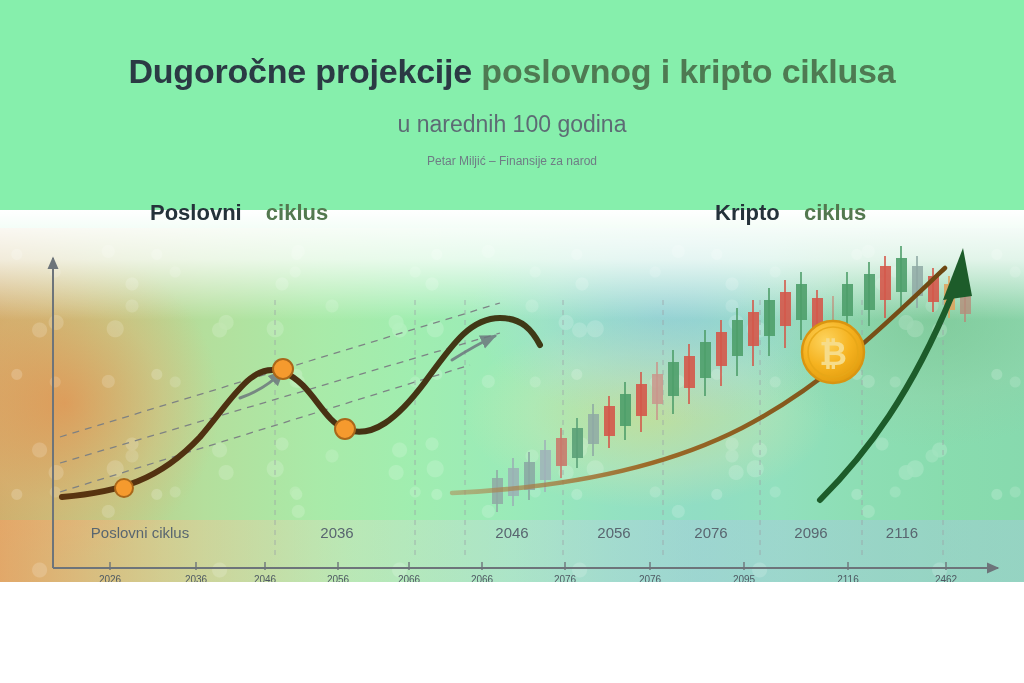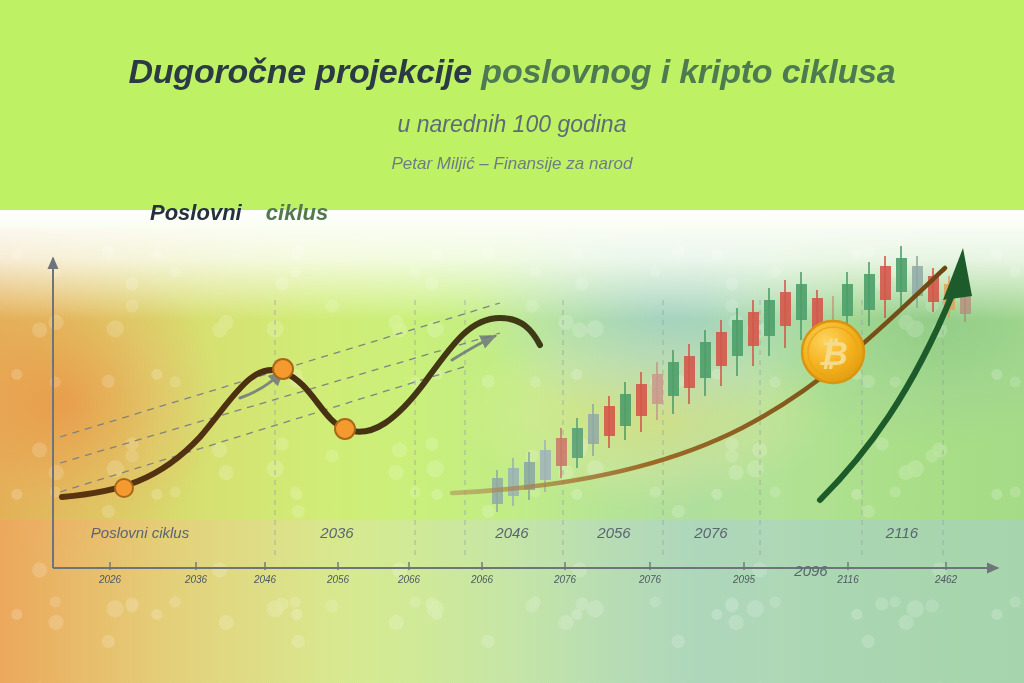--- a/index.html
+++ b/index.html
@@ -4,24 +4,23 @@
 <style>
   html,body{margin:0;padding:0;}
   body{
     width:1024px;height:683px;
     background:#ffffff;
     font-family:"Liberation Sans", sans-serif;
     overflow:hidden;
   }
   #stage{
     position:relative;
-    width:1024px;height:683px;
-    background:#bef264;
+    width:1024px;height:582px;
+    background:#86efac;
     overflow:hidden;
-    font-style:italic;
   }
 
   
   .wash{position:absolute;pointer-events:none;}
 
   #wash-base{
     left:0;top:228px;width:1024px;height:455px;
     background:
       linear-gradient(90deg,
         rgba(244,140,74,0.62) 0%,
@@ -93,21 +92,21 @@
   }
   #title .t-dark{color:#2b3a44;}
   #title .t-green{color:#4e7a52;}
 
   #subtitle{
     position:absolute;left:0;top:111px;width:1024px;
     text-align:center;font-size:23px;color:#5d6b74;
   }
   #byline{
     position:absolute;left:0;top:154px;width:1024px;
-    text-align:center;font-size:17px;color:#6f7c85;
+    text-align:center;font-size:12px;color:#6f7c85;
   }
 
   .section-head{
     position:absolute;top:200px;
     font-size:22px;font-weight:700;white-space:nowrap;
   }
   .section-head .sh-dark{color:#25323b;}
   .section-head .sh-green{color:#53784f;margin-left:18px;}
   #head-left{left:150px;}
   #head-right{left:715px;}
@@ -147,20 +146,23 @@
     <span class="t-dark">Dugoročne projekcije </span><span class="t-green">poslovnog i kripto ciklusa</span>
   </div>
 
   <div id="subtitle">u narednih 100 godina</div>
   <div id="byline">Petar Miljić – Finansije za narod</div>
 
   <div class="section-head" id="head-left">
     <span class="sh-dark">Poslovni </span><span class="sh-green">ciklus</span>
   </div>
 
+  <div class="section-head" id="head-right">
+    <span class="sh-dark">Kripto </span><span class="sh-green">ciklus</span>
+  </div>
 
   <svg id="plot" viewBox="0 0 1024 683">
     <defs>
       <linearGradient id="bizGrad" x1="0" y1="0" x2="1" y2="0">
         <stop offset="0%" stop-color="#5a3410"></stop>
         <stop offset="45%" stop-color="#4a2f12"></stop>
         <stop offset="100%" stop-color="#3e3a16"></stop>
       </linearGradient>
       <linearGradient id="cryptoTrendGrad" x1="0" y1="0" x2="1" y2="0">
         <stop offset="0%" stop-color="#b08a55" stop-opacity=".55"></stop>
@@ -314,21 +316,21 @@
       <path d="M 963 248 L 943 300 L 972 296 Z" fill="#1d5c2a"></path>
     </g>
   </svg>
 
   <div>
     <div class="band-label" style="left:140px;top:524px;">Poslovni ciklus</div>
     <div class="band-label" style="left:337px;top:524px;">2036</div>
     <div class="band-label" style="left:512px;top:524px;">2046</div>
     <div class="band-label" style="left:614px;top:524px;">2056</div>
     <div class="band-label" style="left:711px;top:524px;">2076</div>
-    <div class="band-label" style="left:811px;top:524px;margin-top:38px;">2096</div>
+    <div class="band-label" style="left:811px;top:524px;">2096</div>
     <div class="band-label" style="left:902px;top:524px;">2116</div>
   </div>
 
   <div>
     <div class="axis-label" style="left:110px;top:574px;">2026</div>
     <div class="axis-label" style="left:196px;top:574px;">2036</div>
     <div class="axis-label" style="left:265px;top:574px;">2046</div>
     <div class="axis-label" style="left:338px;top:574px;">2056</div>
     <div class="axis-label" style="left:409px;top:574px;">2066</div>
     <div class="axis-label" style="left:482px;top:574px;">2066</div>

